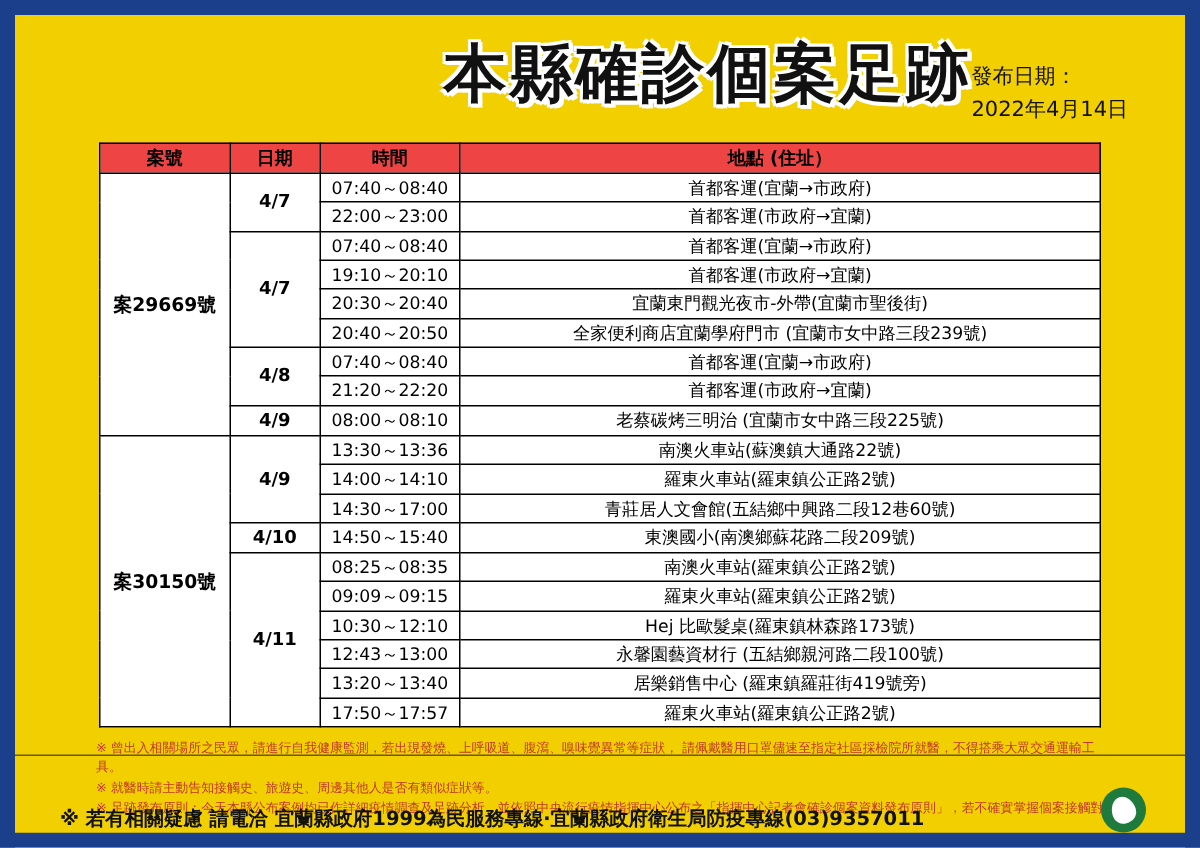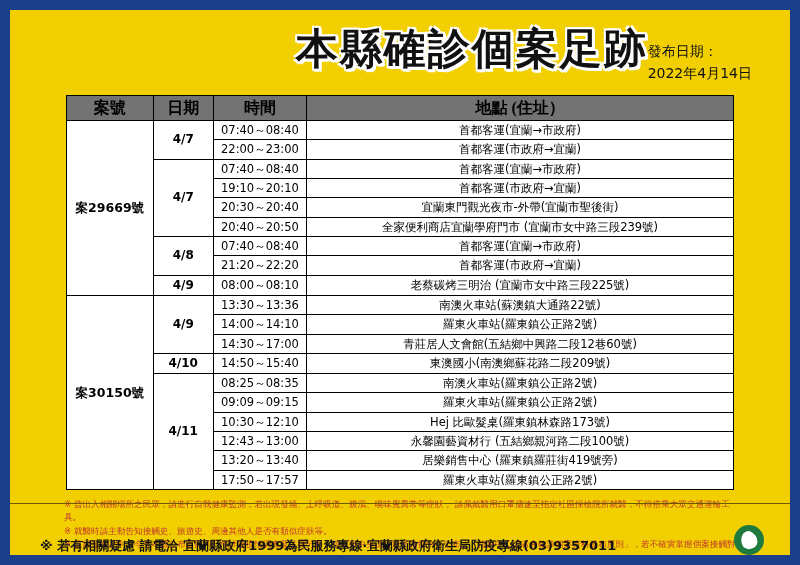--- a/index.html
+++ b/index.html
@@ -85,23 +85,22 @@
   table.trace th, table.trace td {
     border: 1px solid #000;
     text-align: center;
     vertical-align: middle;
     padding: 2px 3px;
     line-height: 1.25;
     height: 19px;
   }
   table.trace th {
     font-weight: bold;
-    font-size: 16px;
-    background: #737373;
-    font-family: Liberation Serif, serif;
+    font-size: 12px;
+    background: #ef4444;
   }
   td.case-col {
     font-weight: bold;
     font-size: 12.5px;
     white-space: nowrap;
   }
   td.date-col {
     font-weight: bold;
     font-size: 12px;
     white-space: nowrap;

